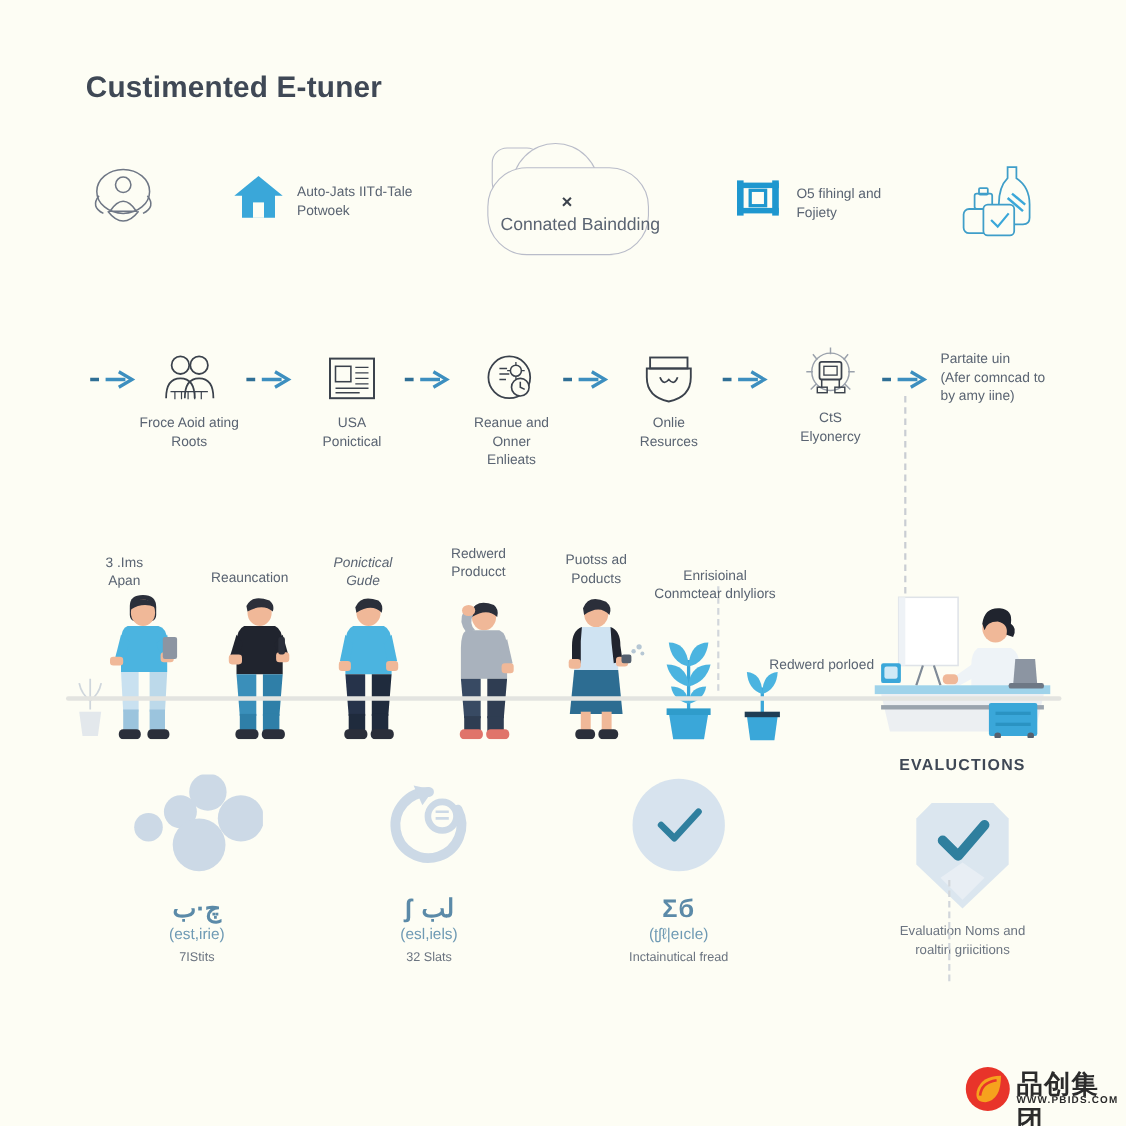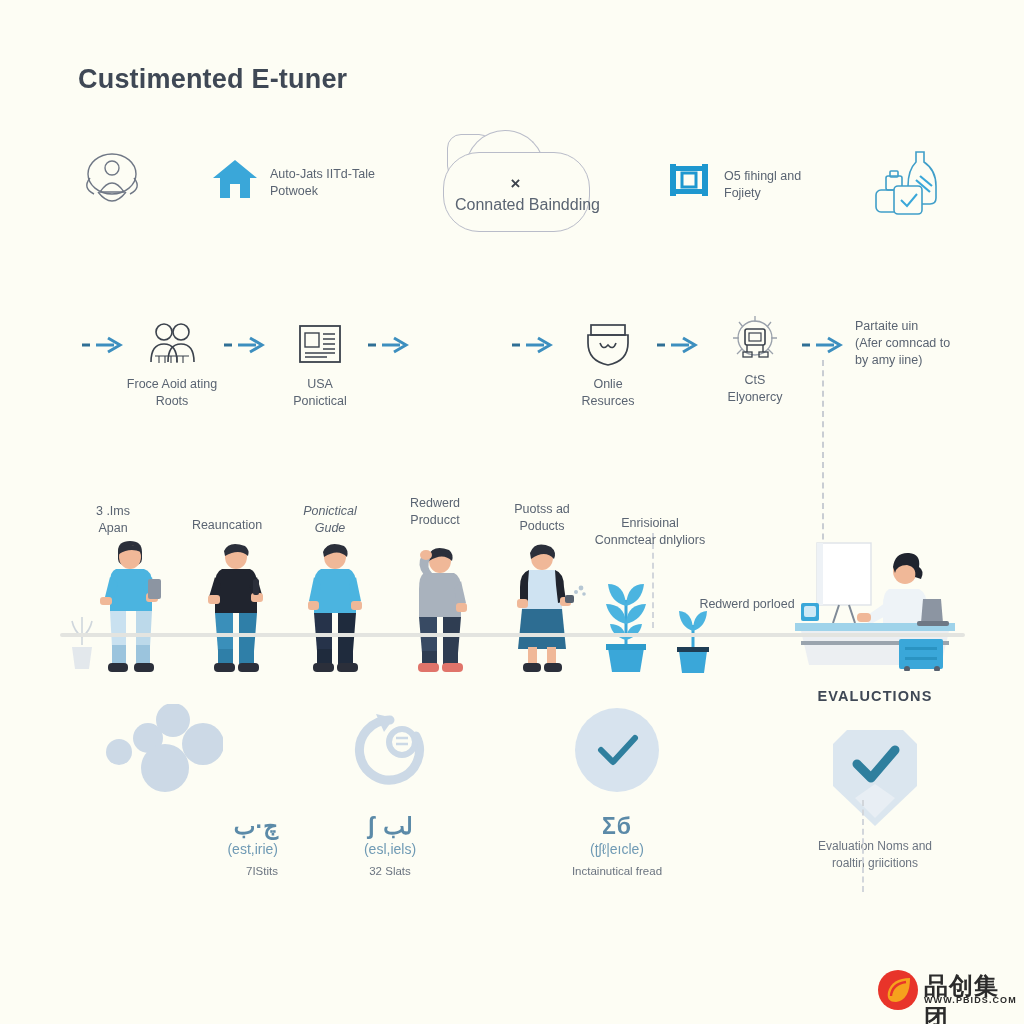--- a/index.html
+++ b/index.html
@@ -213,20 +213,37 @@
     </div>
 
     <div class="arrow" style="left:366px;top:35px;">
       <svg width="46" height="20" viewBox="0 0 46 20">
         <path d="M2 10 L10 10" stroke="#2f6f95" stroke-width="3"></path>
         <path d="M16 10 L34 10" stroke="#3d8fbf" stroke-width="3"></path>
         <path d="M28 3 L40 10 L28 17" fill="none" stroke="#3d8fbf" stroke-width="3"></path>
       </svg>
     </div>
 
+    <div class="p-node" style="left:405px;top:18px;">
+      <div class="p-icon">
+        <svg width="48" height="46" viewBox="0 0 48 46">
+          <circle cx="22" cy="22" r="19" fill="none" stroke="#3b424c" stroke-width="1.6"></circle>
+          <path d="M13 14 L20 14 M13 19 L22 19 M13 24 L19 24" stroke="#3b424c" stroke-width="1.4"></path>
+          <circle cx="28" cy="16" r="5" fill="none" stroke="#3b424c" stroke-width="1.4"></circle>
+          <path d="M28 11 L28 8 M33 16 L36 16 M28 21 L28 24 M23 16 L20 16" stroke="#3b424c" stroke-width="1.2"></path>
+          <circle cx="32" cy="31" r="8" fill="#fdfdf4" stroke="#3b424c" stroke-width="1.5"></circle>
+          <path d="M32 26 L32 31 L36 33" fill="none" stroke="#3b424c" stroke-width="1.4"></path>
+        </svg>
+      </div>
+      <div class="p-cap">
+        <div>Reanue and</div>
+        <div>Onner</div>
+        <div>Enlieats</div>
+      </div>
+    </div>
 
     <div class="arrow" style="left:510px;top:35px;">
       <svg width="46" height="20" viewBox="0 0 46 20">
         <path d="M2 10 L10 10" stroke="#2f6f95" stroke-width="3"></path>
         <path d="M16 10 L34 10" stroke="#3d8fbf" stroke-width="3"></path>
         <path d="M28 3 L40 10 L28 17" fill="none" stroke="#3d8fbf" stroke-width="3"></path>
       </svg>
     </div>
 
     <div class="p-node" style="left:548px;top:18px;">
@@ -472,21 +489,21 @@
         <rect x="122" y="80" width="32" height="5" rx="2" fill="#6e7885"></rect>
       </svg>
     </div>
 
   </div>
 
   <div class="ground"></div>
 
   <div class="stats">
 
-    <div class="stat" style="left:48px;top:10px;text-align:right;">
+    <div class="stat" style="left:64px;top:10px;">
       <div class="stat-art">
         <svg width="120" height="92" viewBox="0 0 120 92">
           <circle cx="16" cy="48" r="13" fill="#ccd9e6"></circle>
           <circle cx="45" cy="34" r="15" fill="#ccd9e6"></circle>
           <circle cx="70" cy="16" r="17" fill="#ccd9e6"></circle>
           <circle cx="62" cy="64" r="24" fill="#ccd9e6"></circle>
           <circle cx="100" cy="40" r="21" fill="#ccd9e6"></circle>
         </svg>
       </div>
       <div class="stat-big">چ·ب</div>

